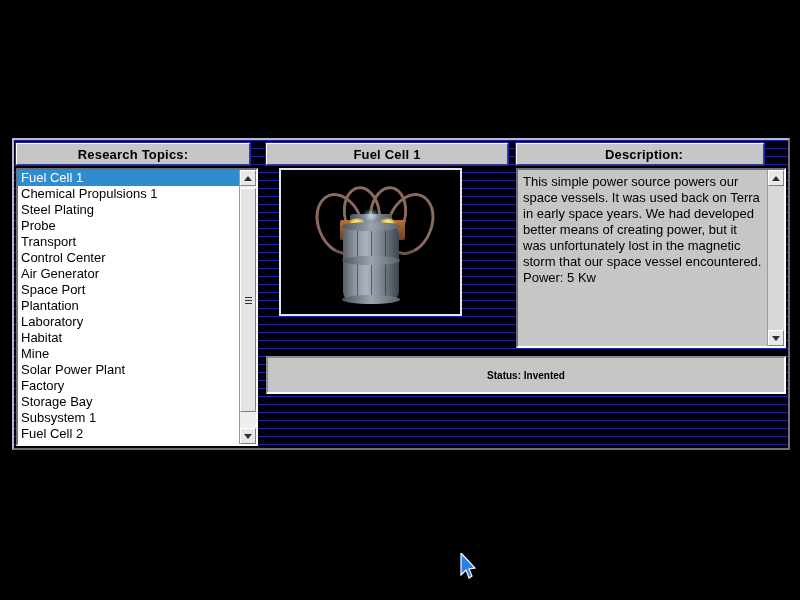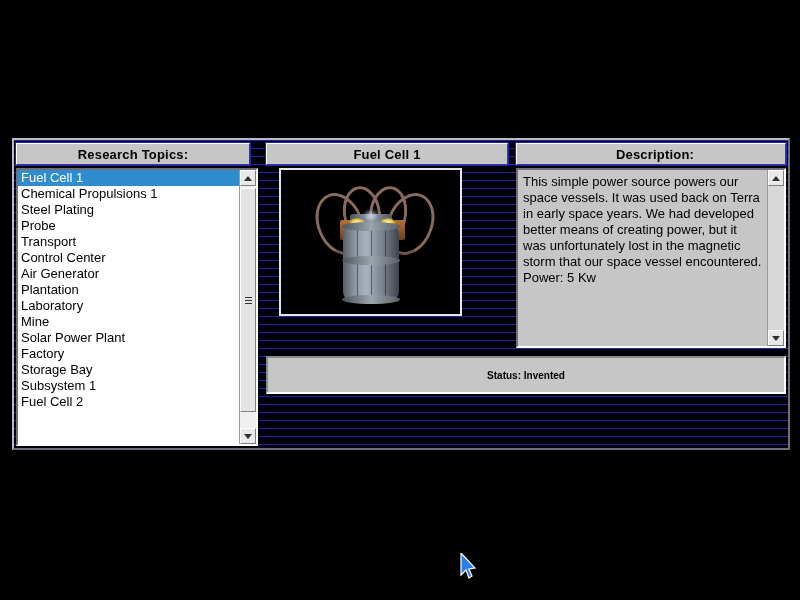--- a/index.html
+++ b/index.html
@@ -122,21 +122,21 @@
   .fc-glow{
     position:absolute;width:16px;height:8px;border-radius:50%;
     background:radial-gradient(ellipse at center,#fff6b0 0%,#e8c83c 45%,rgba(160,120,20,0) 75%);
   }
   .fc-spark{
     position:absolute;left:50%;top:38px;margin-left:-9px;width:18px;height:16px;
     background:radial-gradient(ellipse at center,rgba(210,220,235,.85) 0%,rgba(120,135,160,.25) 55%,rgba(0,0,0,0) 75%);
   }
 
   
-  #desc-hdr{left:502px;top:3px;width:270px;padding-left:8px;}
+  #desc-hdr{left:502px;top:3px;width:248px;padding-left:8px;}
   #desc-box{left:502px;top:28px;width:270px;height:180px;background:#c6c6c6;}
   #desc-text{
     position:absolute;left:0;top:0;right:17px;bottom:0;
     padding:4px 5px 0 5px;box-sizing:border-box;
     font-size:13px;line-height:16px;color:#000;
     background:#c6c6c6;overflow:hidden;
   }
   #desc-box .vsb{background:#d8d8d8;}
 
   
@@ -185,22 +185,24 @@
 
     <div class="sunken" id="topics-box">
       <div id="topics-list">
           <div class="topic sel">Fuel Cell 1</div>
           <div class="topic">Chemical Propulsions 1</div>
           <div class="topic">Steel Plating</div>
           <div class="topic">Probe</div>
           <div class="topic">Transport</div>
           <div class="topic">Control Center</div>
           <div class="topic">Air Generator</div>
+          <div class="topic">Space Port</div>
           <div class="topic">Plantation</div>
           <div class="topic">Laboratory</div>
+          <div class="topic">Habitat</div>
           <div class="topic">Mine</div>
           <div class="topic">Solar Power Plant</div>
           <div class="topic">Factory</div>
           <div class="topic">Storage Bay</div>
           <div class="topic">Subsystem 1</div>
           <div class="topic">Fuel Cell 2</div>
         </div>
       <div class="vsb">
         <div class="sb-btn up">
           <span class="arrow u"></span>

